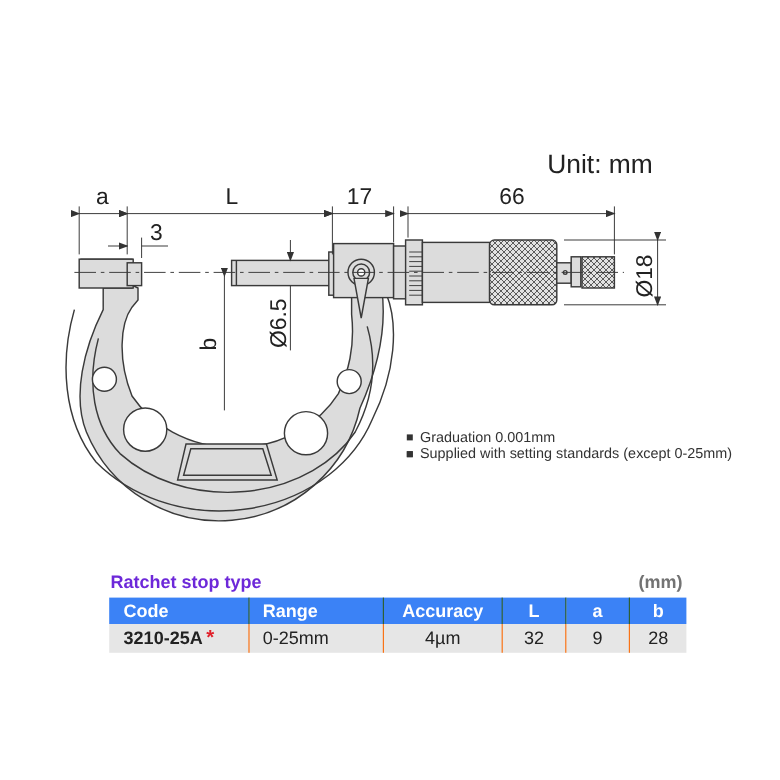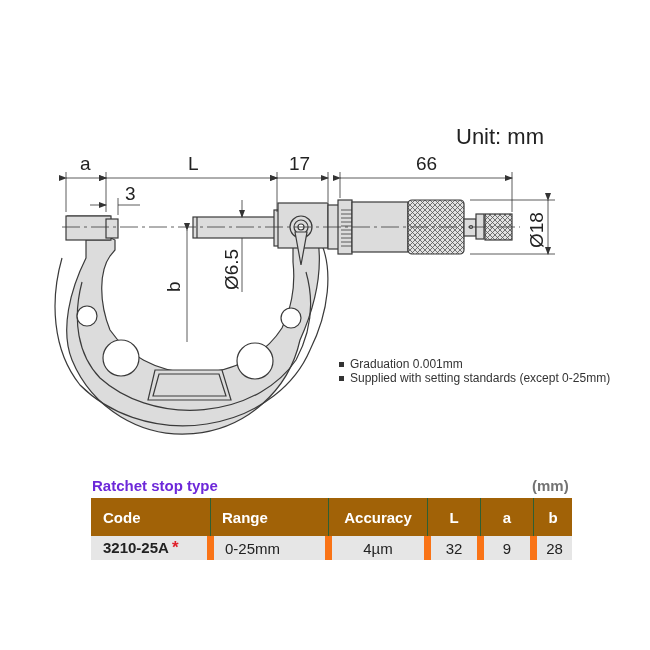--- a/index.html
+++ b/index.html
@@ -5,22 +5,22 @@
     html, body { margin: 0; padding: 0; background: #ffffff; }
     body { width: 650px; height: 650px; position: relative; overflow: hidden; font-family: "Liberation Sans", sans-serif; color: #222; }
     .unit-label { position: absolute; left: 456px; top: 124px; font-size: 22px; color: #222; }
     .drawing { position: absolute; left: 0; top: 0; }
     .features { position: absolute; left: 338px; top: 357px; margin: 0; padding: 0; list-style: none; font-size: 12px; line-height: 14px; color: #333; }
     .features li { position: relative; padding-left: 12px; }
     .features li .bullet { position: absolute; left: 1px; top: 5px; width: 5px; height: 5px; background: #333; }
     .table-title { position: absolute; left: 92px; top: 477px; font-size: 15px; font-weight: bold; color: #6d28d9; }
     .table-unit { position: absolute; left: 532px; top: 477px; font-size: 15px; font-weight: bold; color: #737373; }
     table.spec { position: absolute; left: 91px; top: 498px; width: 481px; border-collapse: collapse; font-size: 15px; }
-    table.spec th { background: #a16207; color: #fff; font-weight: bold; height: 38px; padding: 0; border-right: 1px solid #2f5f33; }
-    table.spec td { background: #e6e6e6; color: #222; height: 24px; padding: 0; text-align: center; border-right: 7px solid #f97316; }
+    table.spec th { background: #3b82f6; color: #fff; font-weight: bold; height: 22px; padding: 0; border-right: 1px solid #2f5f33; }
+    table.spec td { background: #e6e6e6; color: #222; height: 24px; padding: 0; text-align: center; border-right: 1px solid #f97316; }
     table.spec th:last-child, table.spec td:last-child { border-right: none; }
     table.spec th.code, table.spec td.code { text-align: left; padding-left: 12px; width: 104px; }
     table.spec td.code { font-weight: bold; }
     table.spec th.range, table.spec td.range { text-align: left; padding-left: 11px; width: 100px; }
     .star { color: #e0202a; font-weight: bold; font-size: 17px; margin-left: 3px; }
   </style>
 </head>
 <body>
 
 <div class="unit-label">Unit: mm</div>

